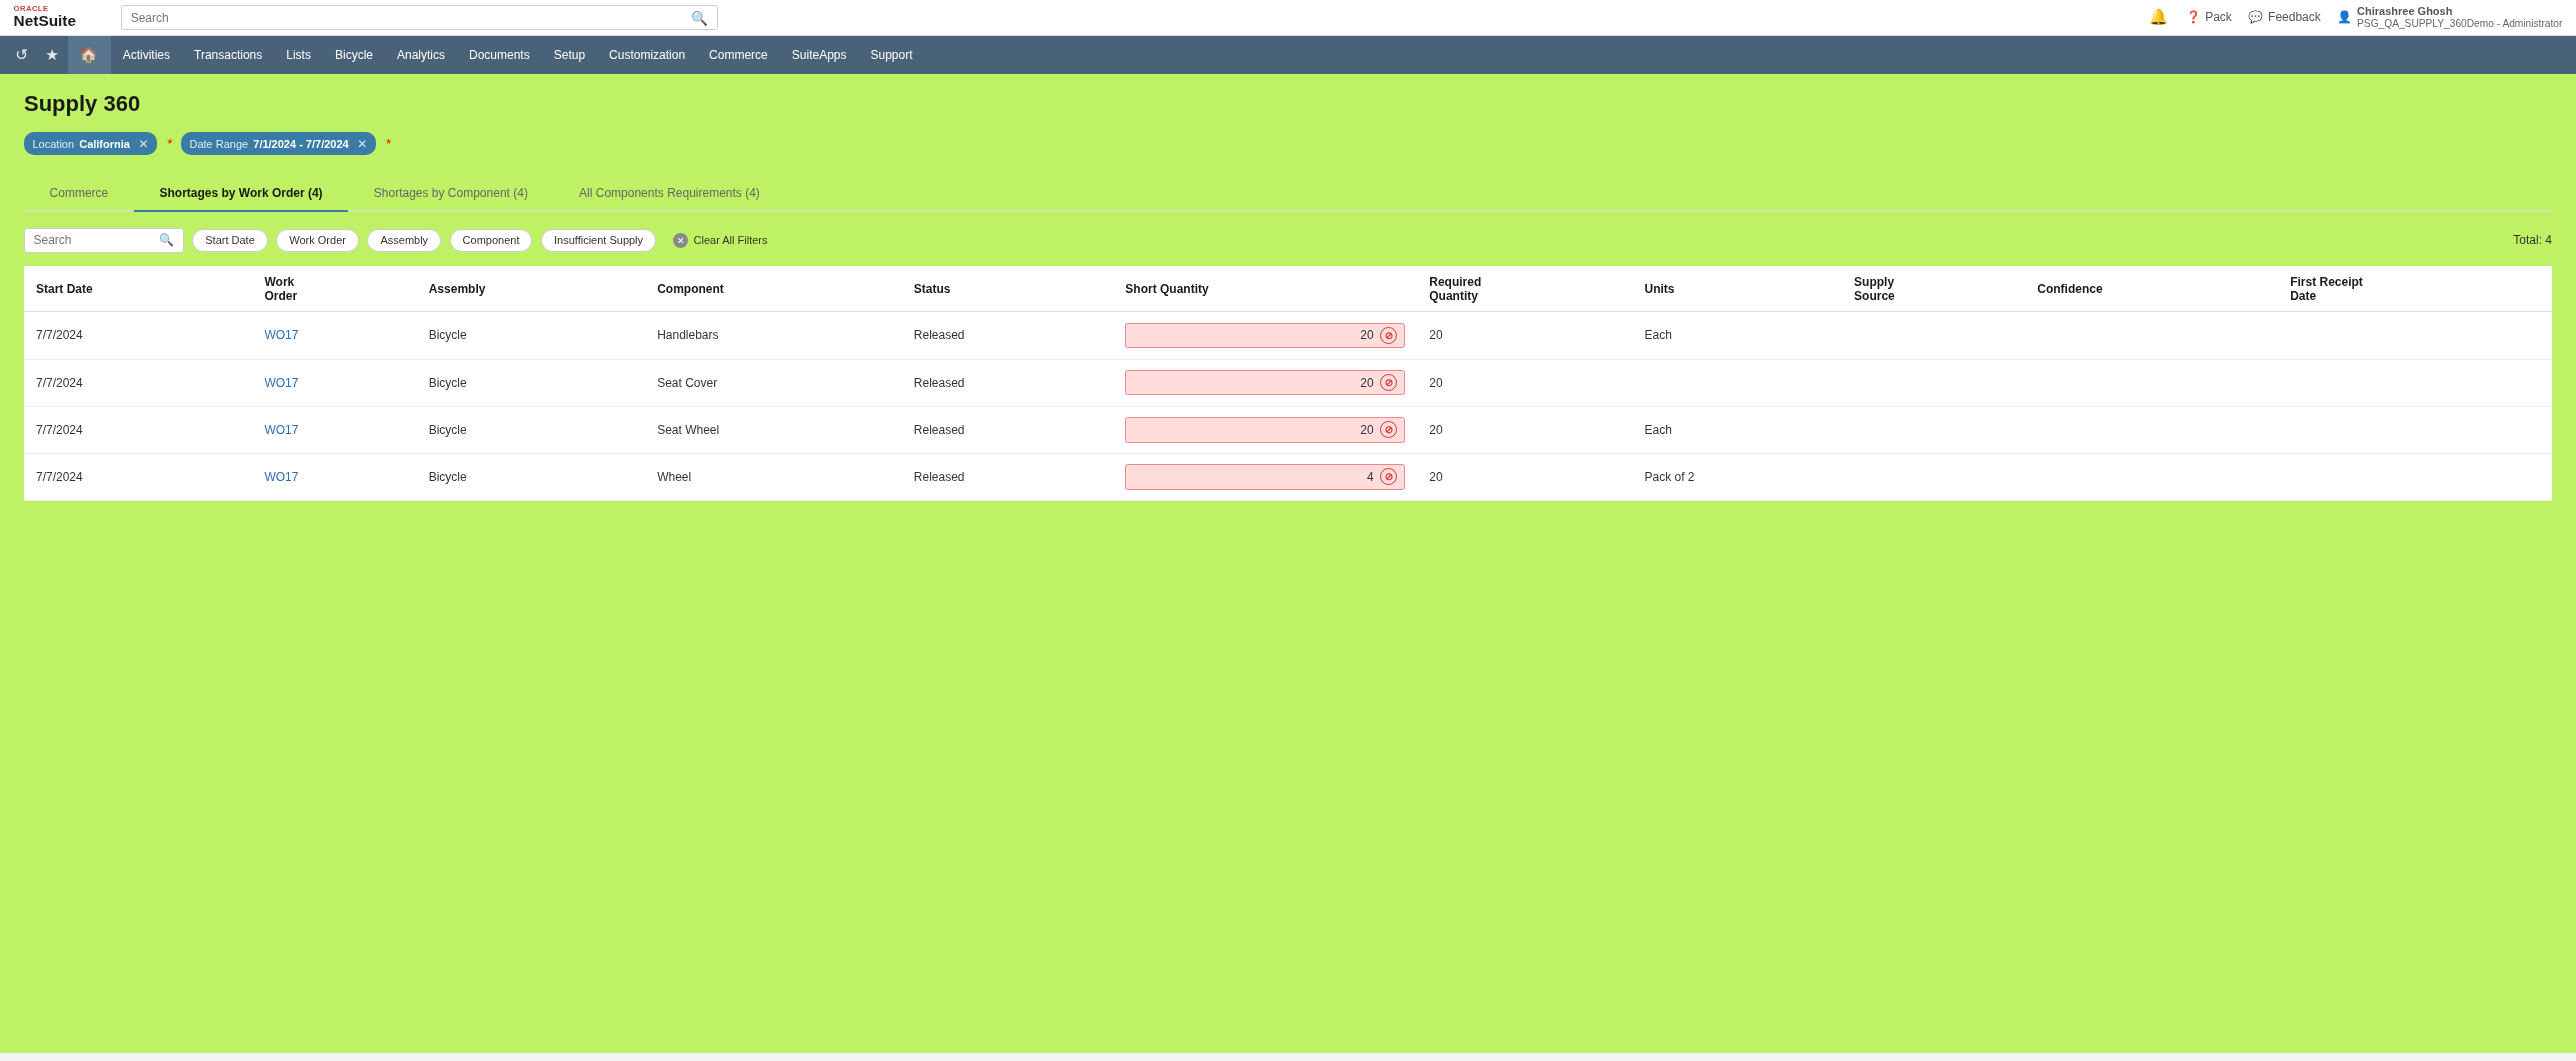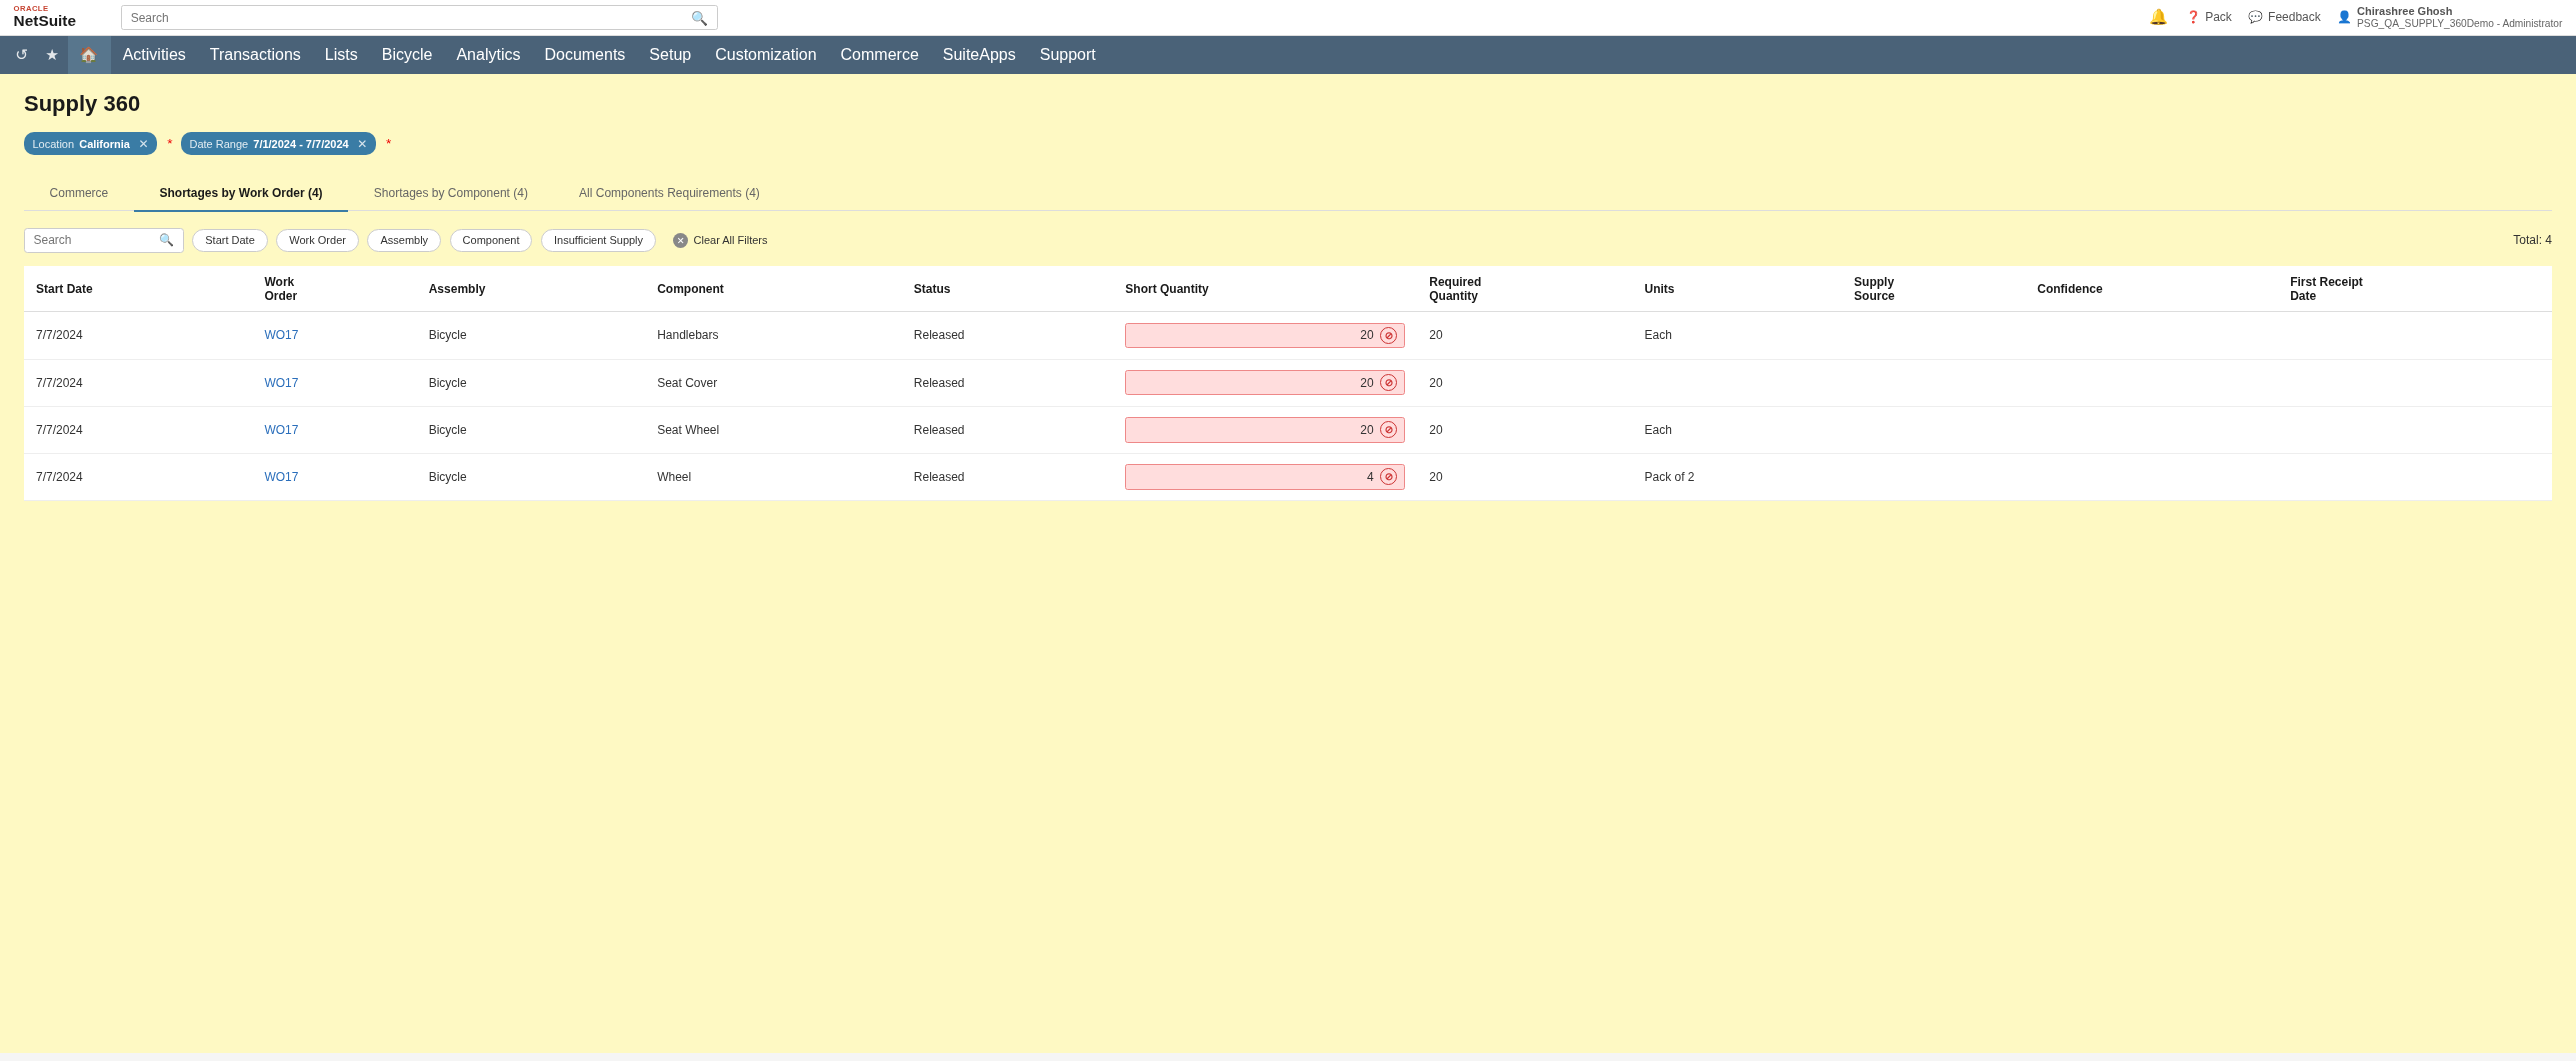--- a/index.html
+++ b/index.html
@@ -100,28 +100,28 @@
       display: flex;
       align-items: center;
     }
     .nav-item {
       color: #fff;
       padding: 0 12px;
       height: 22px;
       display: flex;
       align-items: center;
       cursor: pointer;
-      font-size: 16px;
+      font-size: 12px;
       white-space: nowrap;
     }
 
     
     .page-content {
       padding: 17px 24px;
-      background: #fef9c3;
+      background: #bef264;
       min-height: calc(100vh - 82px);
     }
     .page-title {
       font-size: 22px;
       font-weight: bold;
       color: #1a1a1a;
       margin-bottom: 15.4px;
     }
 
     

